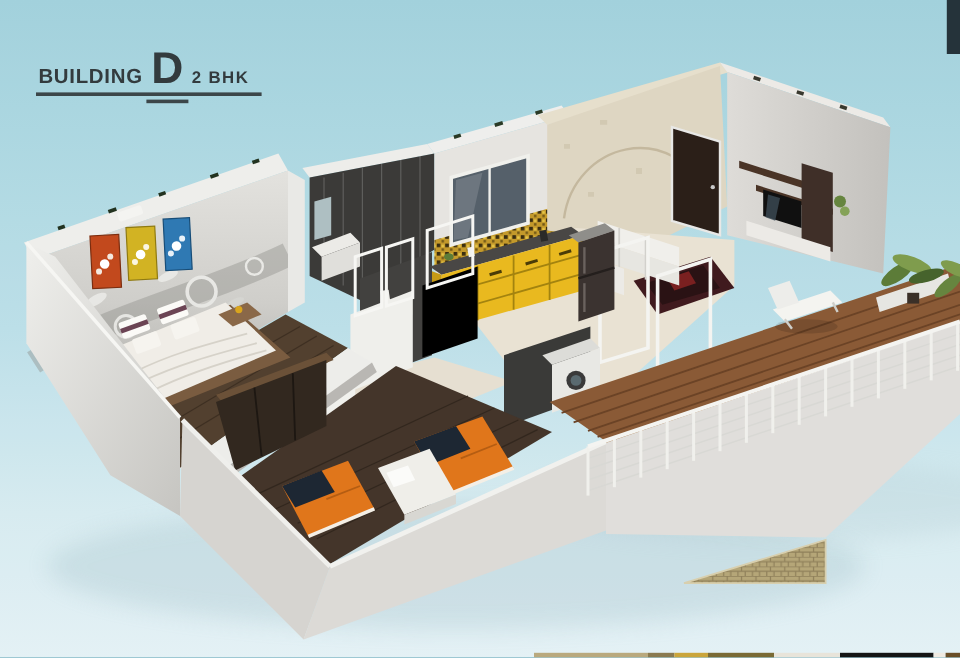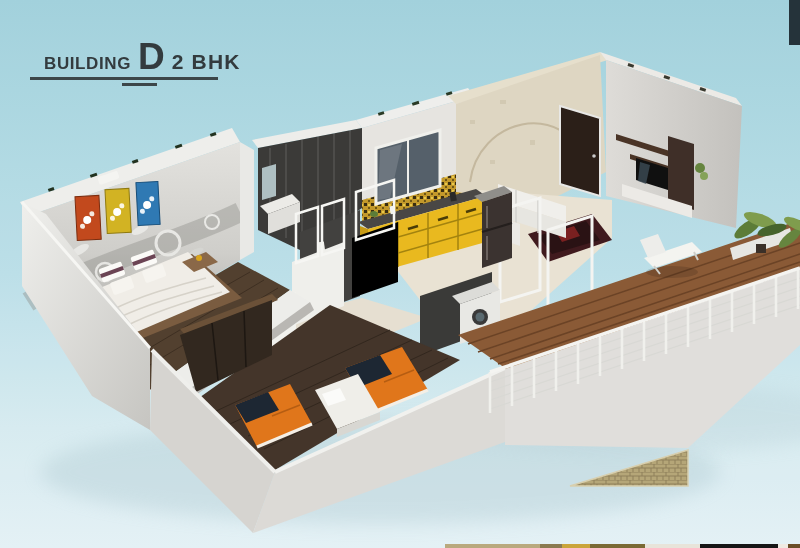--- a/index.html
+++ b/index.html
@@ -1,23 +1,23 @@
 <!DOCTYPE html>
 <html><head>
 <meta charset="utf-8">
 <style>
   html,body{margin:0;padding:0;background:#7fb6c4;}
   #stage{position:relative;width:800px;height:548px;overflow:hidden;
          font-family:"Liberation Sans", sans-serif;}
   #scene{position:absolute;left:0;top:0;}
-  .title{position:absolute;left:44px;top:40px;display:flex;align-items:baseline;
+  .title{position:absolute;left:32px;top:40px;display:flex;align-items:baseline;
          gap:7px;color:#333b3e;font-weight:bold;z-index:5;}
   .b-label{font-size:17px;letter-spacing:.6px;}
   .b-letter{font-size:37px;line-height:.9;}
-  .b-unit{font-size:21px;letter-spacing:1.2px;}
+  .b-unit{font-size:14px;letter-spacing:1.2px;}
   .u1{position:absolute;left:30px;top:77px;width:188px;height:2.5px;background:#3c4649;z-index:5;}
   .u2{position:absolute;left:122px;top:83px;width:35px;height:2.5px;background:#3c4649;z-index:5;}
 </style>
 </head>
 <body>
 
 <div id="stage">
 
   <svg id="scene" width="800" height="548" viewBox="0 0 800 548">
     <defs>

